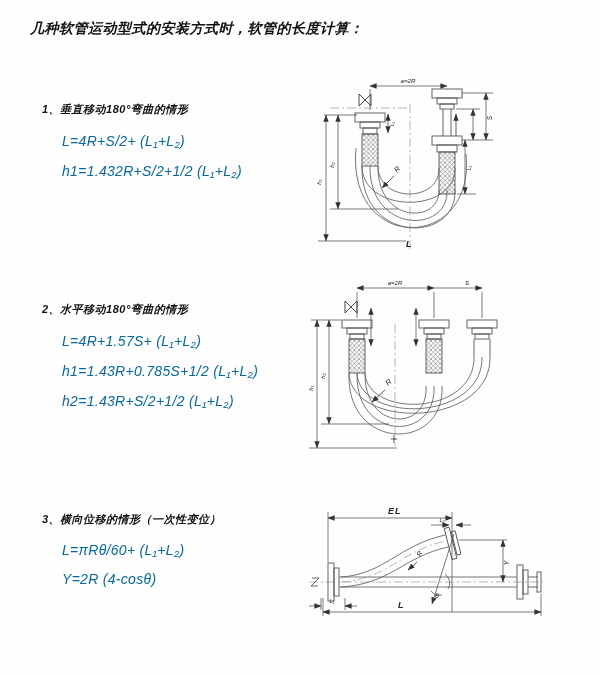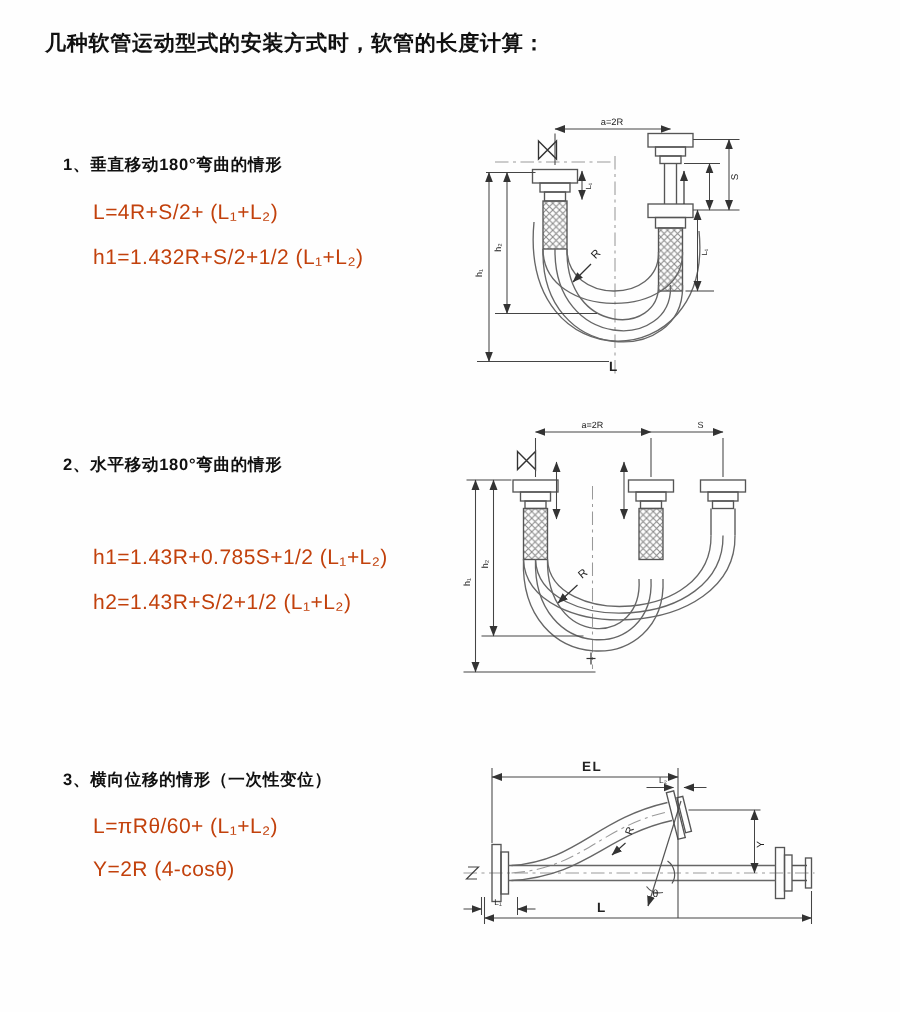--- a/index.html
+++ b/index.html
@@ -1,37 +1,38 @@
 <!DOCTYPE html>
 <html><head>
 <meta charset="utf-8">
 <style>
   html,body{margin:0;padding:0;background:#ffffff;}
   .page{
     position:relative;width:600px;height:675px;background:#fefefe;overflow:hidden;
-    font-family:"Liberation Sans","DejaVu Sans",sans-serif;color:#111;
+    font-family:"Liberation Sans","DejaVu Sans",sans-serif;color:#111;font-style:italic;
   }
   .title{position:absolute;left:30px;top:20px;font-size:14px;font-weight:700;letter-spacing:.5px;}
   .heading{position:absolute;font-size:11px;font-weight:700;letter-spacing:.5px;}
-  .formula{position:absolute;font-size:14px;font-weight:500;letter-spacing:.3px;color:#c2410c;}
+  .formula{position:absolute;font-size:14px;font-weight:500;letter-spacing:.3px;color:#0369a1;}
   .diag{position:absolute;}
   svg text{fill:#222;font-family:"Liberation Sans","DejaVu Sans",sans-serif;}
 </style>
 </head>
 <body>
 
 <div class="page">
 
   <div class="title">几种软管运动型式的安装方式时，软管的长度计算：</div>
 
   <div class="heading" style="left:42px;top:102px">1、垂直移动180°弯曲的情形</div>
   <div class="formula" style="left:62px;top:133px">L=4R+S/2+ (L₁+L₂)</div>
   <div class="formula" style="left:62px;top:163px">h1=1.432R+S/2+1/2 (L₁+L₂)</div>
 
   <div class="heading" style="left:42px;top:302px">2、水平移动180°弯曲的情形</div>
+  <div class="formula" style="left:62px;top:333px">L=4R+1.57S+ (L₁+L₂)</div>
   <div class="formula" style="left:62px;top:363px">h1=1.43R+0.785S+1/2 (L₁+L₂)</div>
   <div class="formula" style="left:62px;top:393px">h2=1.43R+S/2+1/2 (L₁+L₂)</div>
 
   <div class="heading" style="left:42px;top:512px">3、横向位移的情形（一次性变位）</div>
   <div class="formula" style="left:62px;top:542px">L=πRθ/60+ (L₁+L₂)</div>
   <div class="formula" style="left:62px;top:571px">Y=2R (4-cosθ)</div>
 
   <svg class="diag" style="left:310px;top:68px" width="260" height="192" viewBox="0 0 260 192">
     <defs>
       <marker id="m1" viewBox="0 0 10 10" refX="9.5" refY="5" markerWidth="7" markerHeight="7" markerUnits="userSpaceOnUse" orient="auto-start-reverse">

